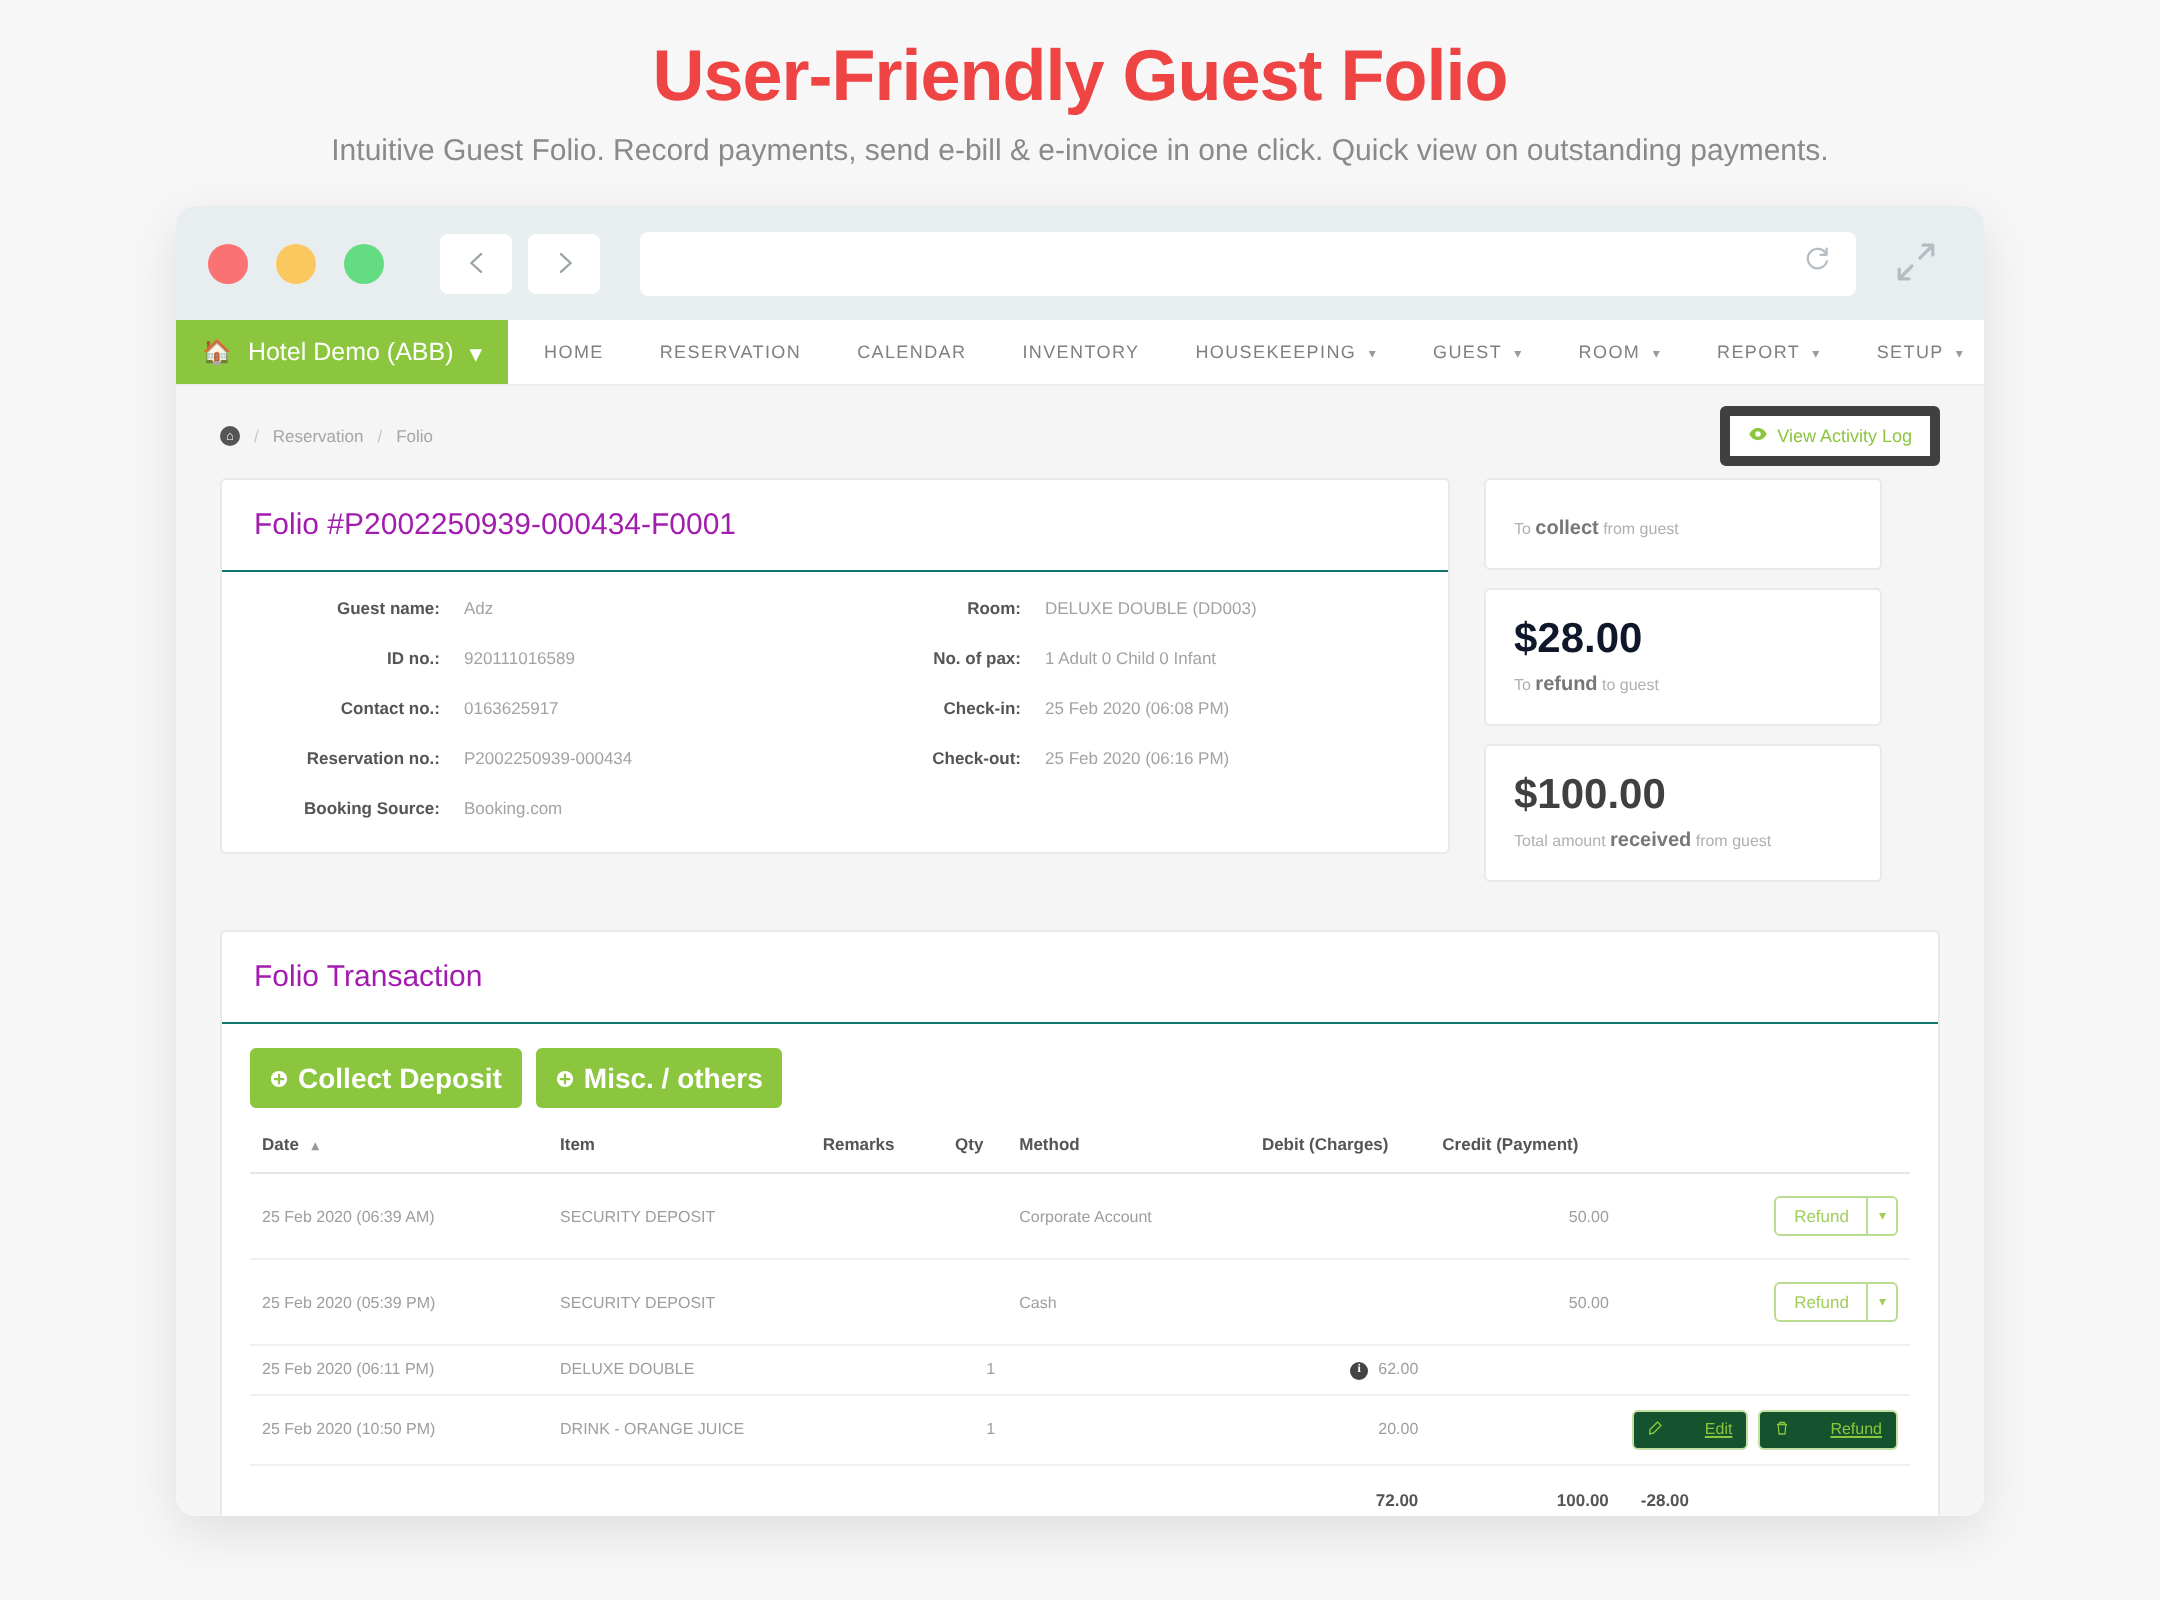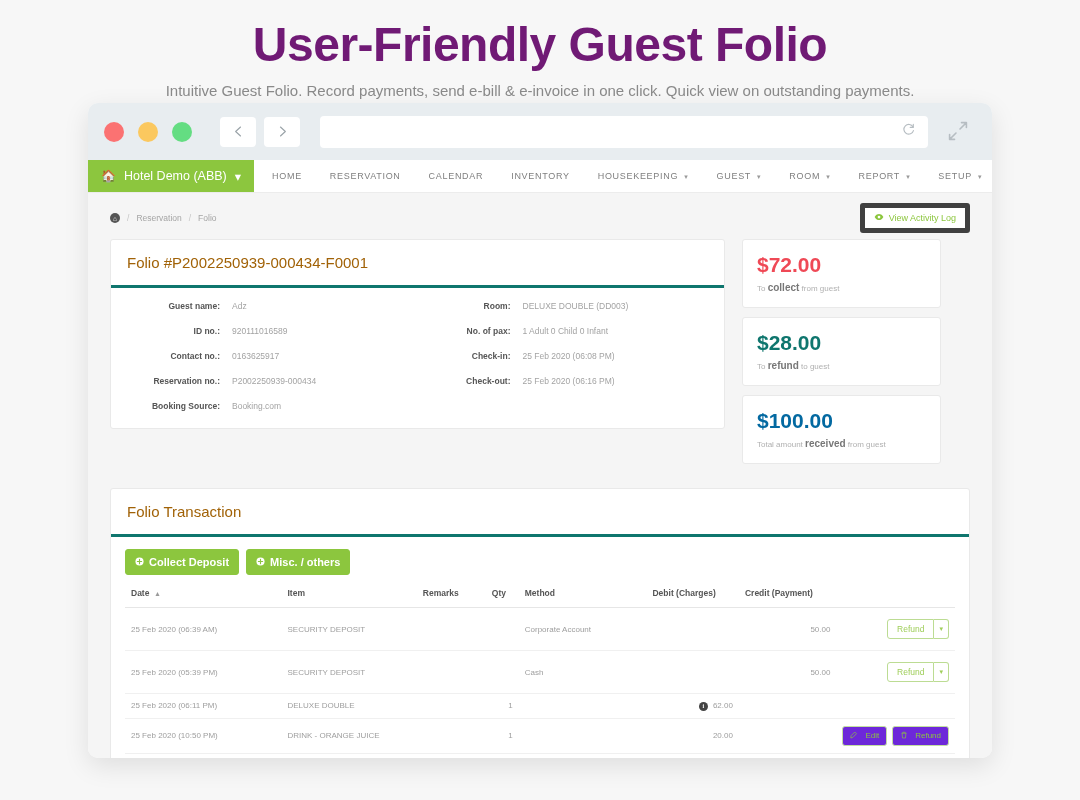--- a/index.html
+++ b/index.html
@@ -6,21 +6,21 @@
   html, body {
     width: 1080px; height: 800px;
     background: #f7f7f7;
     font-family: "Liberation Sans", sans-serif;
     overflow: hidden;
   }
 
   
   .promo { text-align: center; padding-top: 16px; }
   .promo-title {
-    font-size: 48px; font-weight: bold; color: #701a75;
+    font-size: 36px; font-weight: bold; color: #ef4444;
     letter-spacing: -0.5px; line-height: 1.2;
   }
   .promo-sub {
     font-size: 15px; color: #8a8a8a; margin-top: 8px;
   }
 
   
   .browser {
     position: absolute; left: 88px; top: 103px;
     width: 904px; height: 655px;
@@ -81,54 +81,54 @@
   }
   .bc-sep { color: #c6c6c6; }
 
   .btn-outline {
     background: #fff; border: 5px solid #404040; color: #8cc63e;
     border-radius: 3px; font-size: 9px; padding: 5px 9px;
     display: inline-flex; align-items: center; gap: 5px; white-space: nowrap;
   }
   .btn-solid {
     background: #8cc63e; border: 1px solid #8cc63e; color: #fff;
-    border-radius: 3px; font-size: 11px; padding: 6px 9px;
+    border-radius: 3px; font-size: 14px; padding: 6px 9px;
     display: inline-flex; align-items: center; gap: 5px; white-space: nowrap;
     font-weight: bold;
   }
 
   .cols { display: flex; gap: 17px; margin-top: 8px; }
   .left-col { width: 615px; }
   .right-col { width: 199px; }
 
   .card { background: #fff; border: 1px solid #e9e9e9; border-radius: 3px; }
   .card-head {
-    font-size: 15px; color: #a16207; padding: 14px 16px;
-    border-bottom: 3px solid #0f766e; font-weight: normal;
+    font-size: 15px; color: #a21caf; padding: 14px 16px;
+    border-bottom: 1px solid #0f766e; font-weight: normal;
   }
   .card-body { padding: 13px 16px 17px 16px; }
 
   .detail-grid { display: flex; }
   .detail-half { width: 50%; }
   .drow { display: flex; align-items: baseline; margin-bottom: 15px; }
   .drow:last-child { margin-bottom: 0; }
   .dlabel {
     width: 105px; text-align: right; font-size: 8.5px; font-weight: bold;
     color: #555; padding-right: 12px; white-space: nowrap;
   }
   .dval { font-size: 8.5px; color: #a3a3a3; }
 
   .summary-card {
     background: #fff; border: 1px solid #e9e9e9; border-radius: 3px;
     padding: 13px 14px 14px 14px; margin-bottom: 9px;
   }
   .sum-amt { font-size: 21px; font-weight: bold; line-height: 1.1; }
   .sum-amt.red { color: #ef4956; }
-  .sum-amt.green { color: #0f766e; }
-  .sum-amt.dark { color: #0369a1; }
+  .sum-amt.green { color: #0f172a; }
+  .sum-amt.dark { color: #404040; }
   .sum-txt { font-size: 8px; color: #b0b0b0; margin-top: 6px; }
   .sum-txt b { font-size: 10px; color: #777; font-weight: bold; }
 
   
   .trans-card { margin-top: 15px; background: #fff; border: 1px solid #e9e9e9; border-radius: 3px; }
   .trans-body { padding: 12px 14px 0 14px; }
   .btnrow { display: flex; gap: 7px; margin-bottom: 13px; }
 
   table.tx { width: 100%; border-collapse: collapse; }
   table.tx th {
@@ -159,23 +159,23 @@
   .split-main {
     background: #fff; border: 1px solid #bcdc93; color: #9fce5a;
     font-size: 8.5px; padding: 4px 9px; border-radius: 3px 0 0 3px;
   }
   .split-caret {
     background: #fff; border: 1px solid #bcdc93; border-left: none;
     color: #9fce5a; font-size: 7px; padding: 4px 5px; border-radius: 0 3px 3px 0;
     display: flex; align-items: center;
   }
   .mini-btn {
-    background: #6d28d9; border: 1px solid #c4dfa2; color: #8cc63e;
+    background: #14532d; border: 1px solid #c4dfa2; color: #8cc63e;
     font-size: 8px; padding: 4px 7px; border-radius: 3px;
-    display: inline-flex; align-items: center; gap: 7px;
+    display: inline-flex; align-items: center; gap: 20px; text-decoration: underline;
   }
   .row-actions { display: flex; gap: 5px; justify-content: flex-end; }
 </style>
 </head>
 <body>
 
 <div class="promo">
   <div class="promo-title">User-Friendly Guest Folio</div>
   <div class="promo-sub">Intuitive Guest Folio. Record payments, send e-bill &amp; e-invoice in one click. Quick view on outstanding payments.</div>
 </div>
@@ -331,21 +331,20 @@
                   <div class="dval">25 Feb 2020 (06:16 PM)</div>
                 </div>
               </div>
             </div>
           </div>
         </div>
       </div>
 
       <div class="right-col">
         <div class="summary-card">
-          <div class="sum-amt red">$72.00</div>
           <div class="sum-txt">
             <span>To </span><b>collect</b><span> from guest</span>
           </div>
         </div>
         <div class="summary-card">
           <div class="sum-amt green">$28.00</div>
           <div class="sum-txt">
             <span>To </span><b>refund</b><span> to guest</span>
           </div>
         </div>

